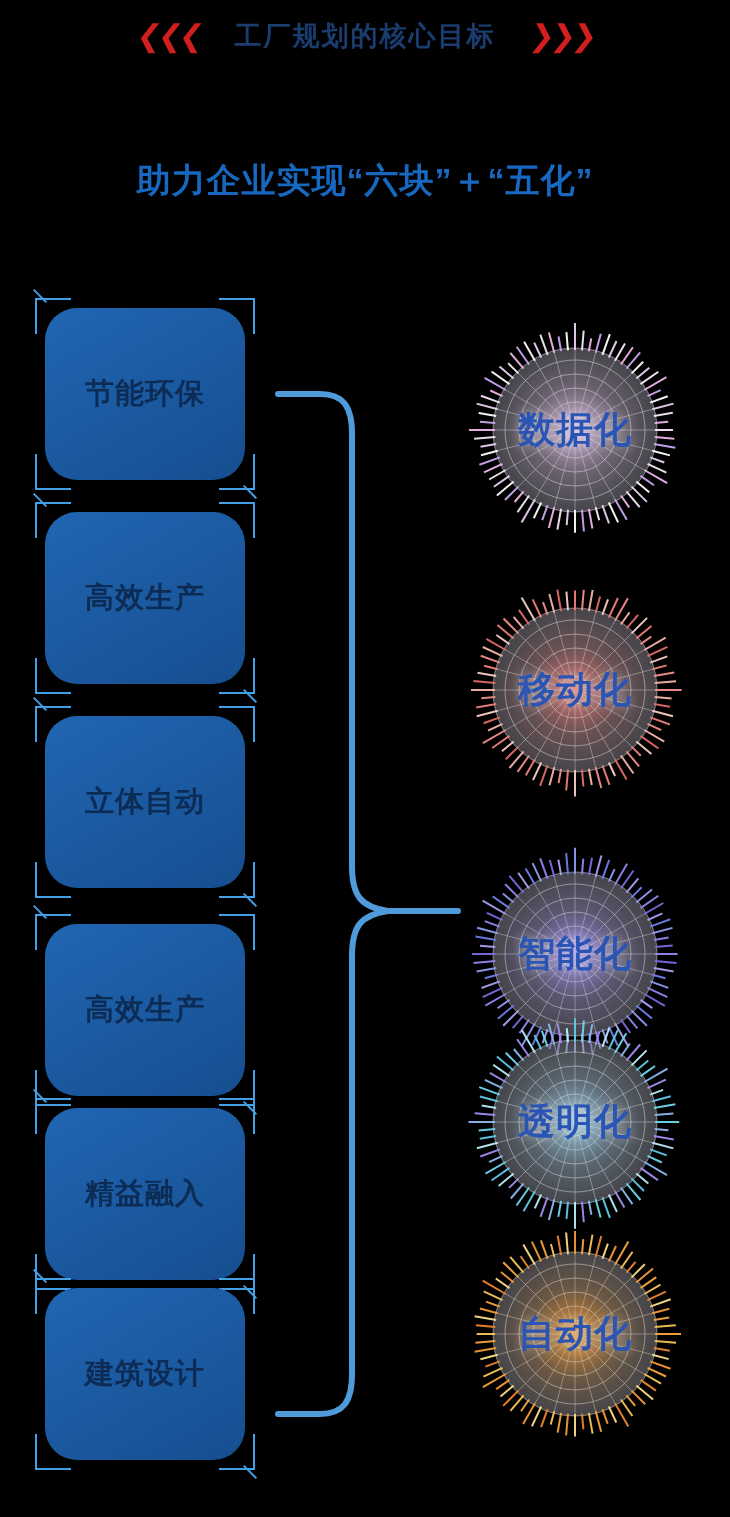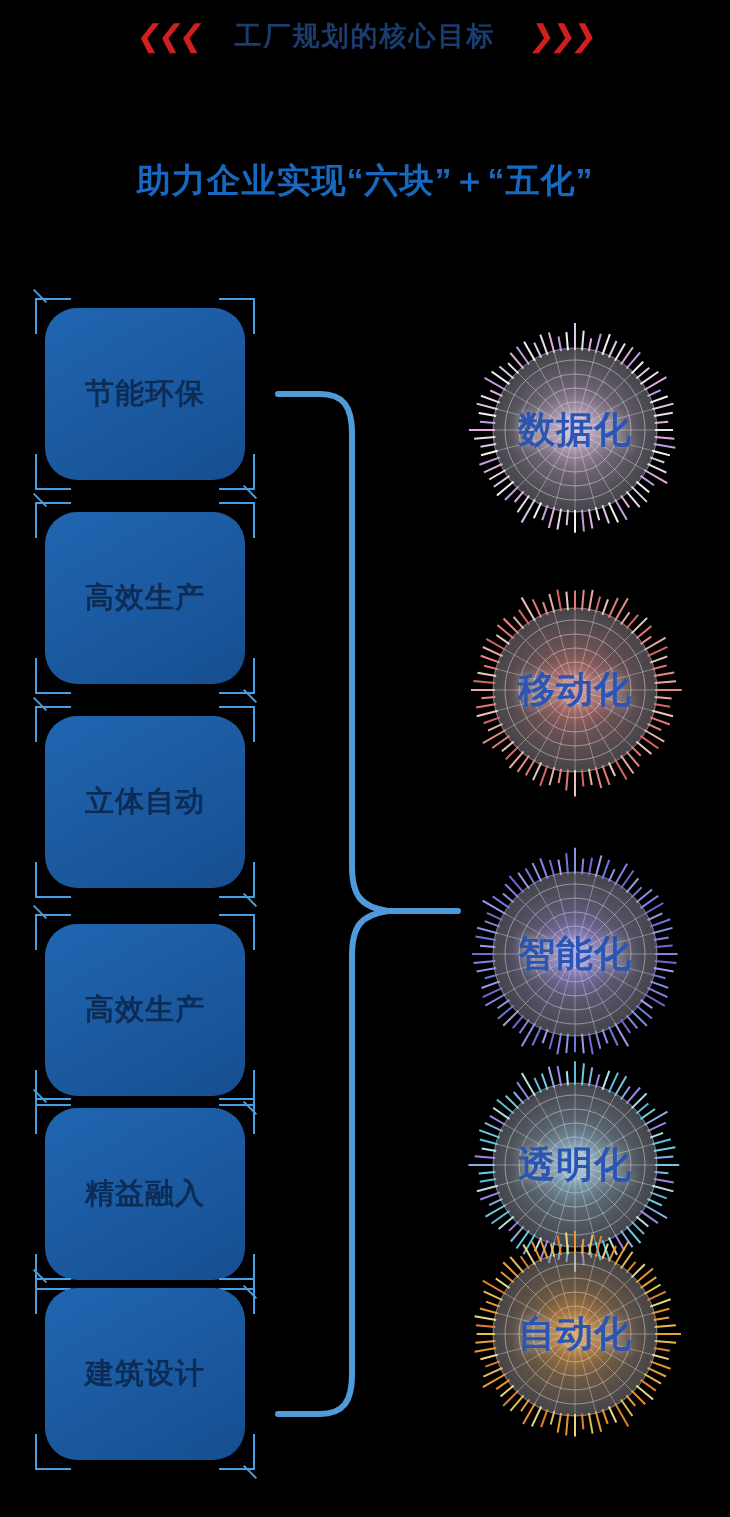--- a/index.html
+++ b/index.html
@@ -486,21 +486,21 @@
           <line x1="183.5" y1="72.1" x2="201.3" y2="59.7" stroke="#9186ee" stroke-width="2" stroke-opacity="0.95"></line>
           <line x1="187.3" y1="78.0" x2="206.3" y2="67.0" stroke="#7b6ce2" stroke-width="2" stroke-opacity="0.95"></line>
           <line x1="190.5" y1="84.2" x2="205.3" y2="77.3" stroke="#aca0f4" stroke-width="2" stroke-opacity="0.95"></line>
           <line x1="193.2" y1="90.6" x2="213.3" y2="83.3" stroke="#6f7ee8" stroke-width="2" stroke-opacity="0.95"></line>
           <line x1="195.3" y1="97.3" x2="215.5" y2="91.9" stroke="#8f9bf2" stroke-width="2" stroke-opacity="0.95"></line>
           <line x1="196.8" y1="104.1" x2="211.7" y2="101.5" stroke="#9186ee" stroke-width="2" stroke-opacity="0.95"></line>
           <line x1="197.7" y1="111.0" x2="215.7" y2="109.4" stroke="#7b6ce2" stroke-width="2" stroke-opacity="0.95"></line>
         </svg>
         <div class="circle-label">智能化</div>
       </div>
-      <div class="circle" style="top: 1047px;">
+      <div class="circle" style="top: 1004px;">
         <svg viewBox="0 0 236 236">
           <defs>
             <radialGradient id="glow3">
               <stop offset="0%" stop-color="#9fd4ee" stop-opacity="0.85"></stop>
               <stop offset="55%" stop-color="#9fd4ee" stop-opacity="0.22"></stop>
               <stop offset="100%" stop-color="#9fd4ee" stop-opacity="0"></stop>
             </radialGradient>
           </defs>
           <circle cx="118" cy="118" r="82" fill="#8a8a93" fill-opacity="0.5"></circle>
           <circle cx="118" cy="118" r="82" fill="url(#glow3)"></circle>

